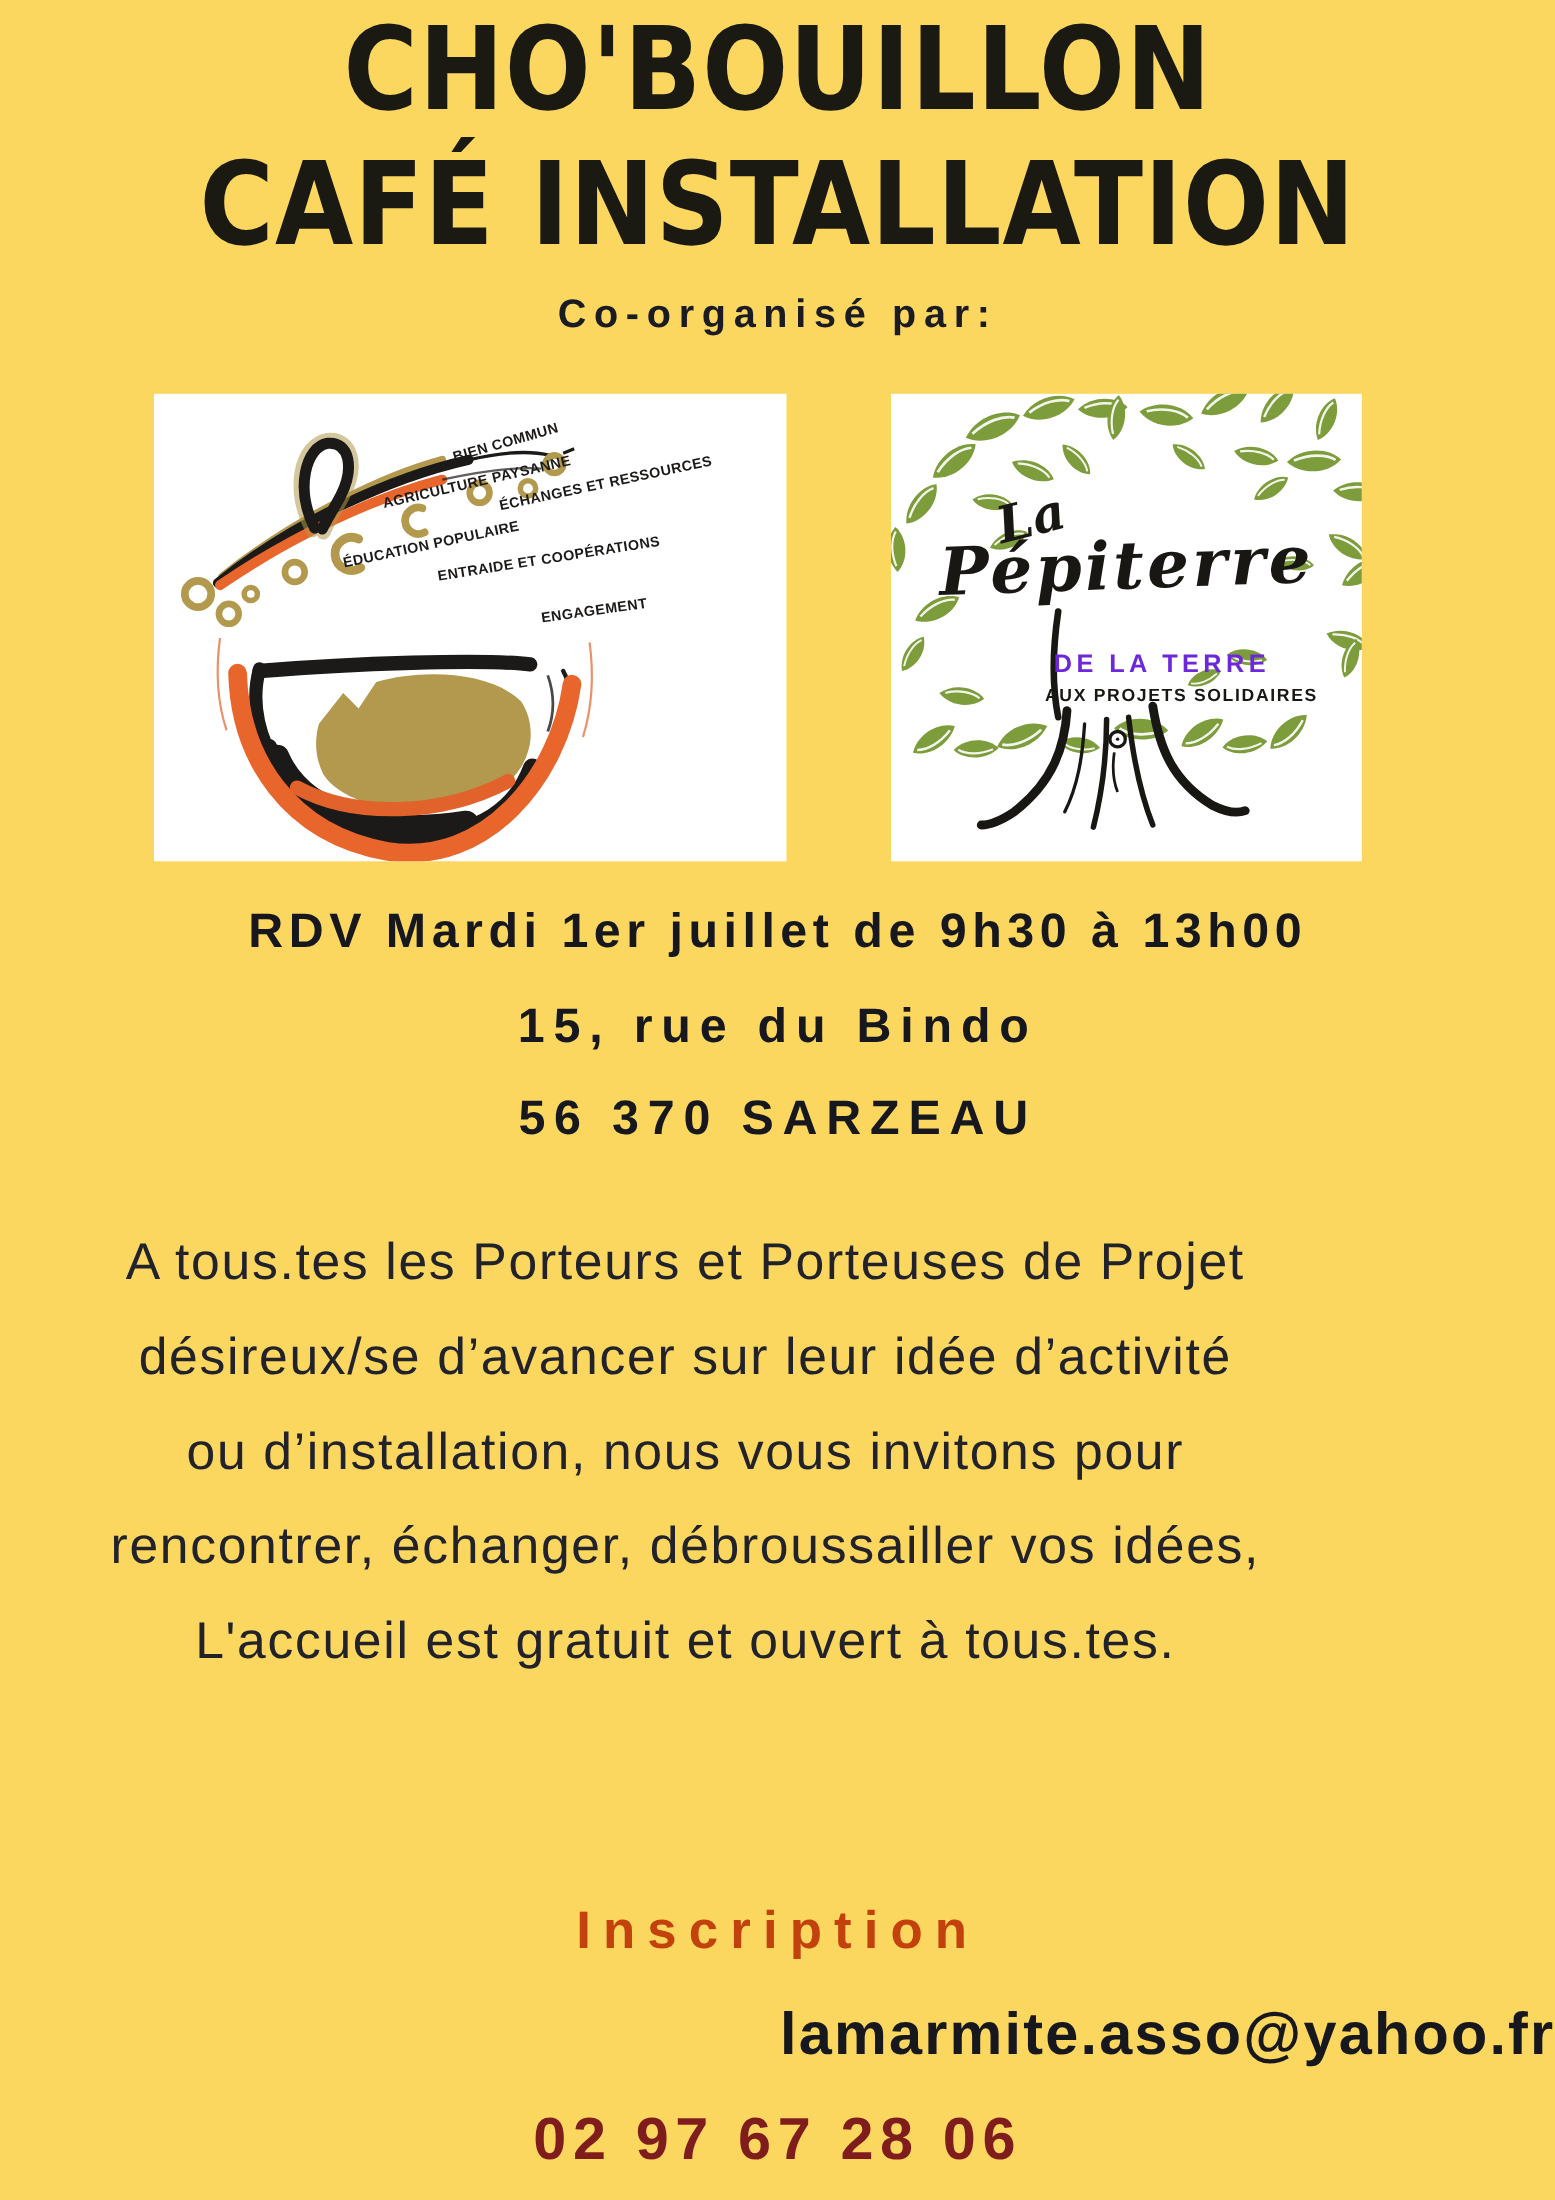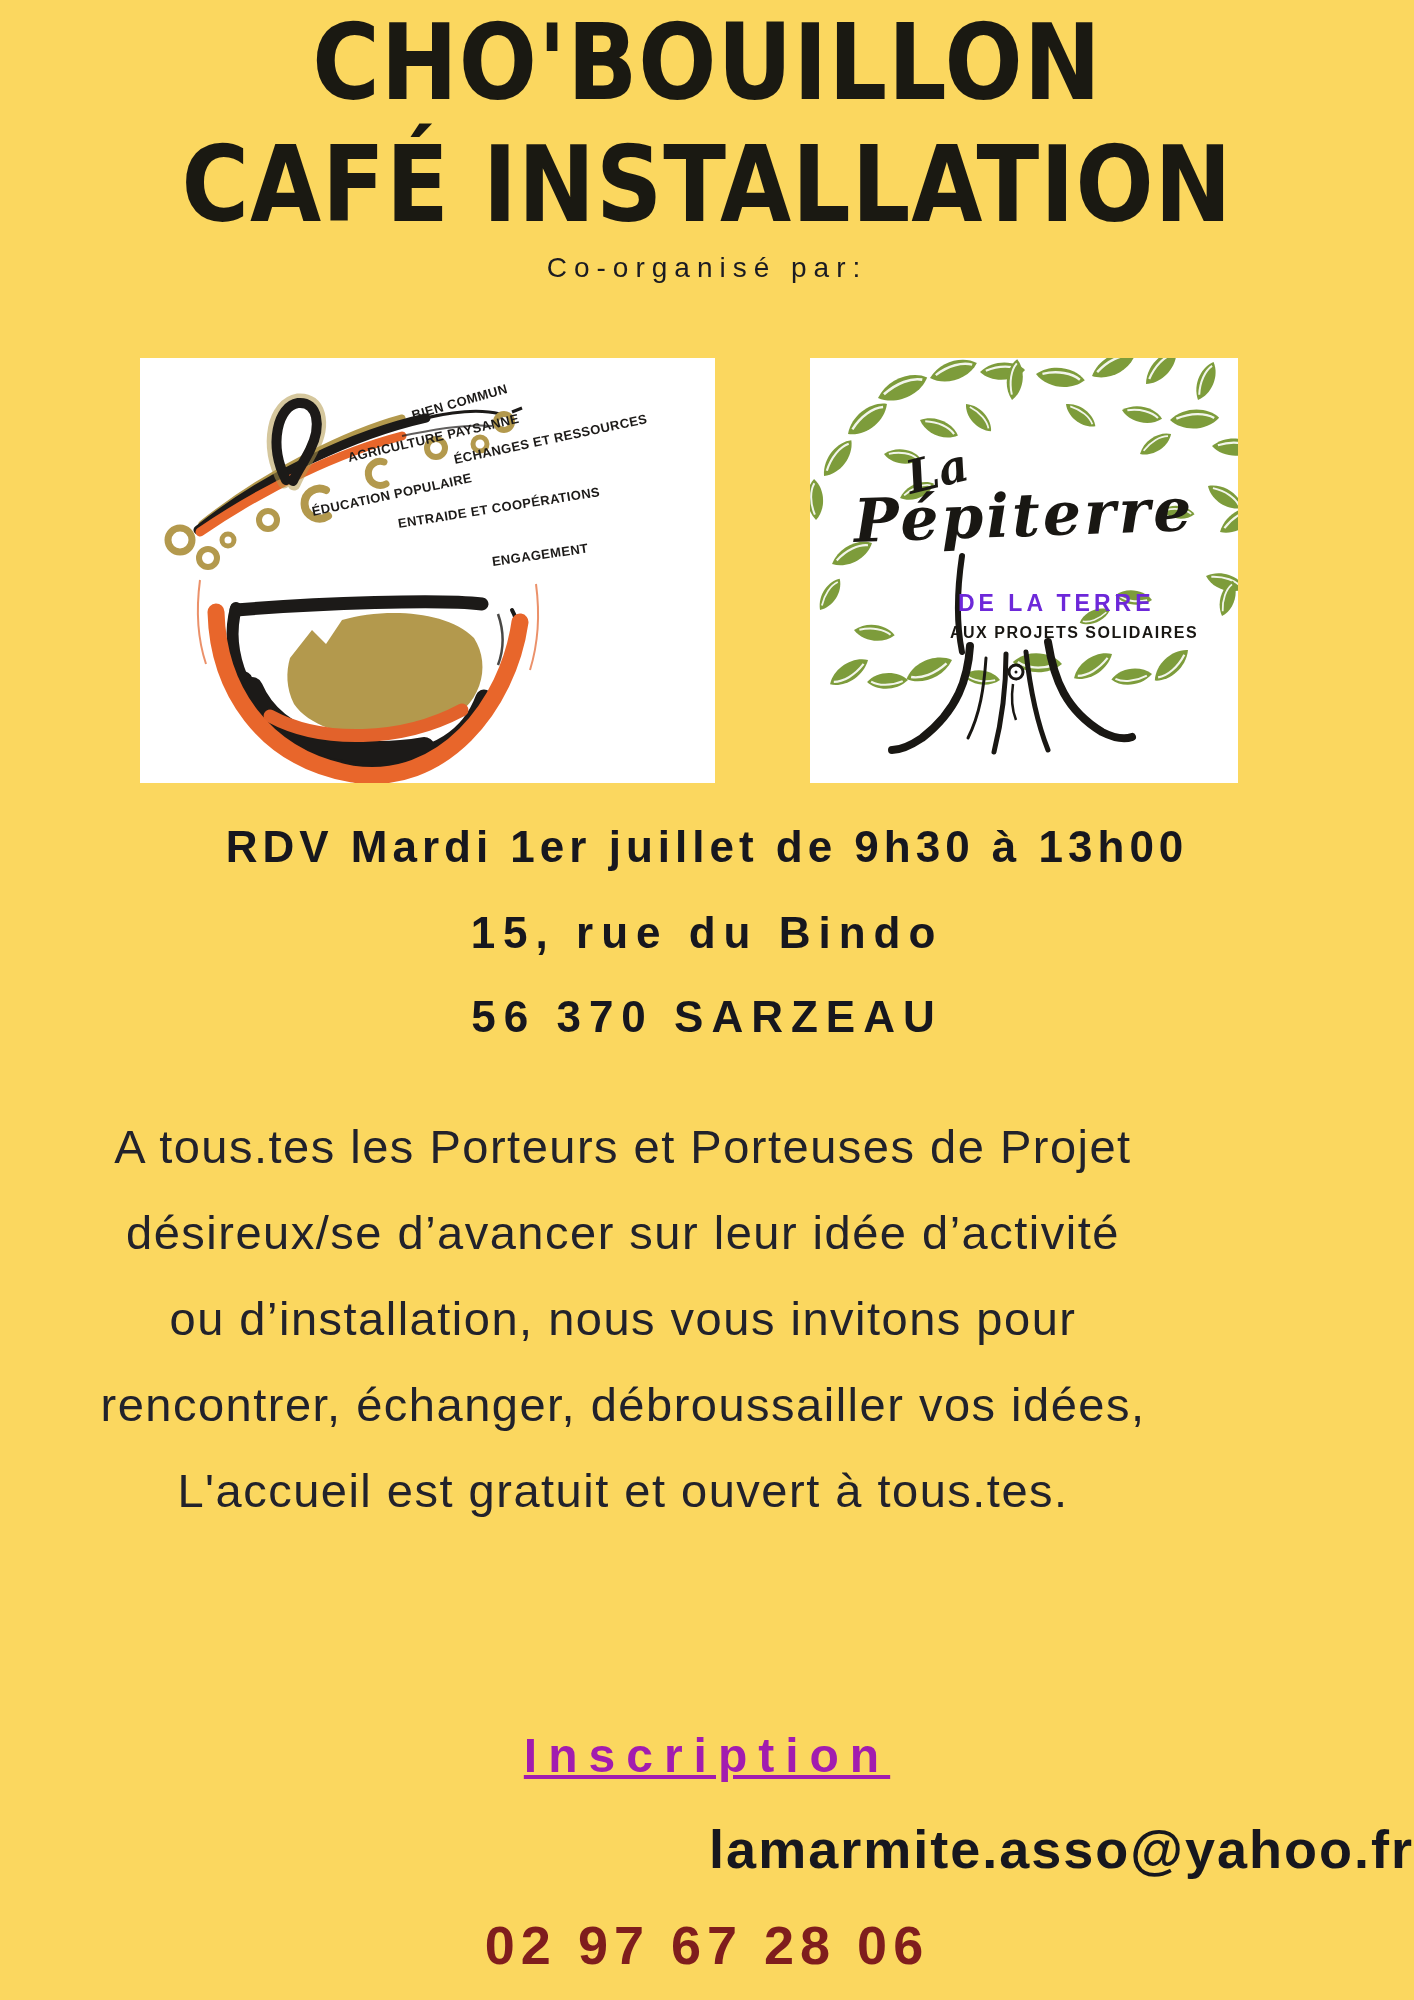--- a/index.html
+++ b/index.html
@@ -16,22 +16,22 @@
     font-family:"DejaVu Sans",sans-serif;
     font-weight:bold;
     font-size:92px;
     color:#1a1912;
     letter-spacing:1px;
     transform:scaleY(1.14);
   }
   .title1{top:10px;}
   .title2{top:132px;}
   .subtitle{
-    top:252px;
-    font-size:28px;font-weight:normal;letter-spacing:7px;color:#1b1b22;
+    top:264px;
+    font-size:36px;font-weight:bold;letter-spacing:7px;color:#1b1b22;
   }
   .logo-box{
     position:absolute;background:#ffffff;top:358px;
   }
   .logo-left{left:140px;width:575px;height:425px;}
   .logo-right{left:810px;width:428px;height:425px;}
   .logo-box svg{position:absolute;left:0;top:0;}
   .marmite-label{
     position:absolute;
     font-family:"Liberation Sans",sans-serif;
@@ -66,21 +66,21 @@
     font-size:44px;font-weight:bold;color:#17171e;letter-spacing:5px;
   }
   .event-dt{top:822px;}
   .addr1{top:908px;letter-spacing:8px;}
   .addr2{top:992px;letter-spacing:8px;}
   .body-par{position:absolute;top:1104px;left:0;width:1246px;text-align:center;}
   .body-line{
     font-size:47px;letter-spacing:1.5px;color:#22222b;
     line-height:86px;white-space:nowrap;
   }
-  .insc{top:1728px;font-size:48px;font-weight:bold;letter-spacing:11px;color:#a21caf;text-decoration:underline;}
+  .insc{top:1728px;font-size:48px;font-weight:bold;letter-spacing:11px;color:#c2410c;}
   .email{top:1818px;font-size:54px;font-weight:bold;letter-spacing:2px;color:#17171e;text-align:right;}
   .phone{top:1914px;font-size:54px;font-weight:bold;letter-spacing:6px;color:#7f1d1d;}
 </style>
 </head>
 <body>
 
 <div class="poster">
 
   <div class="ctr title title1">CHO'BOUILLON</div>
   <div class="ctr title title2">CAFÉ INSTALLATION</div>

